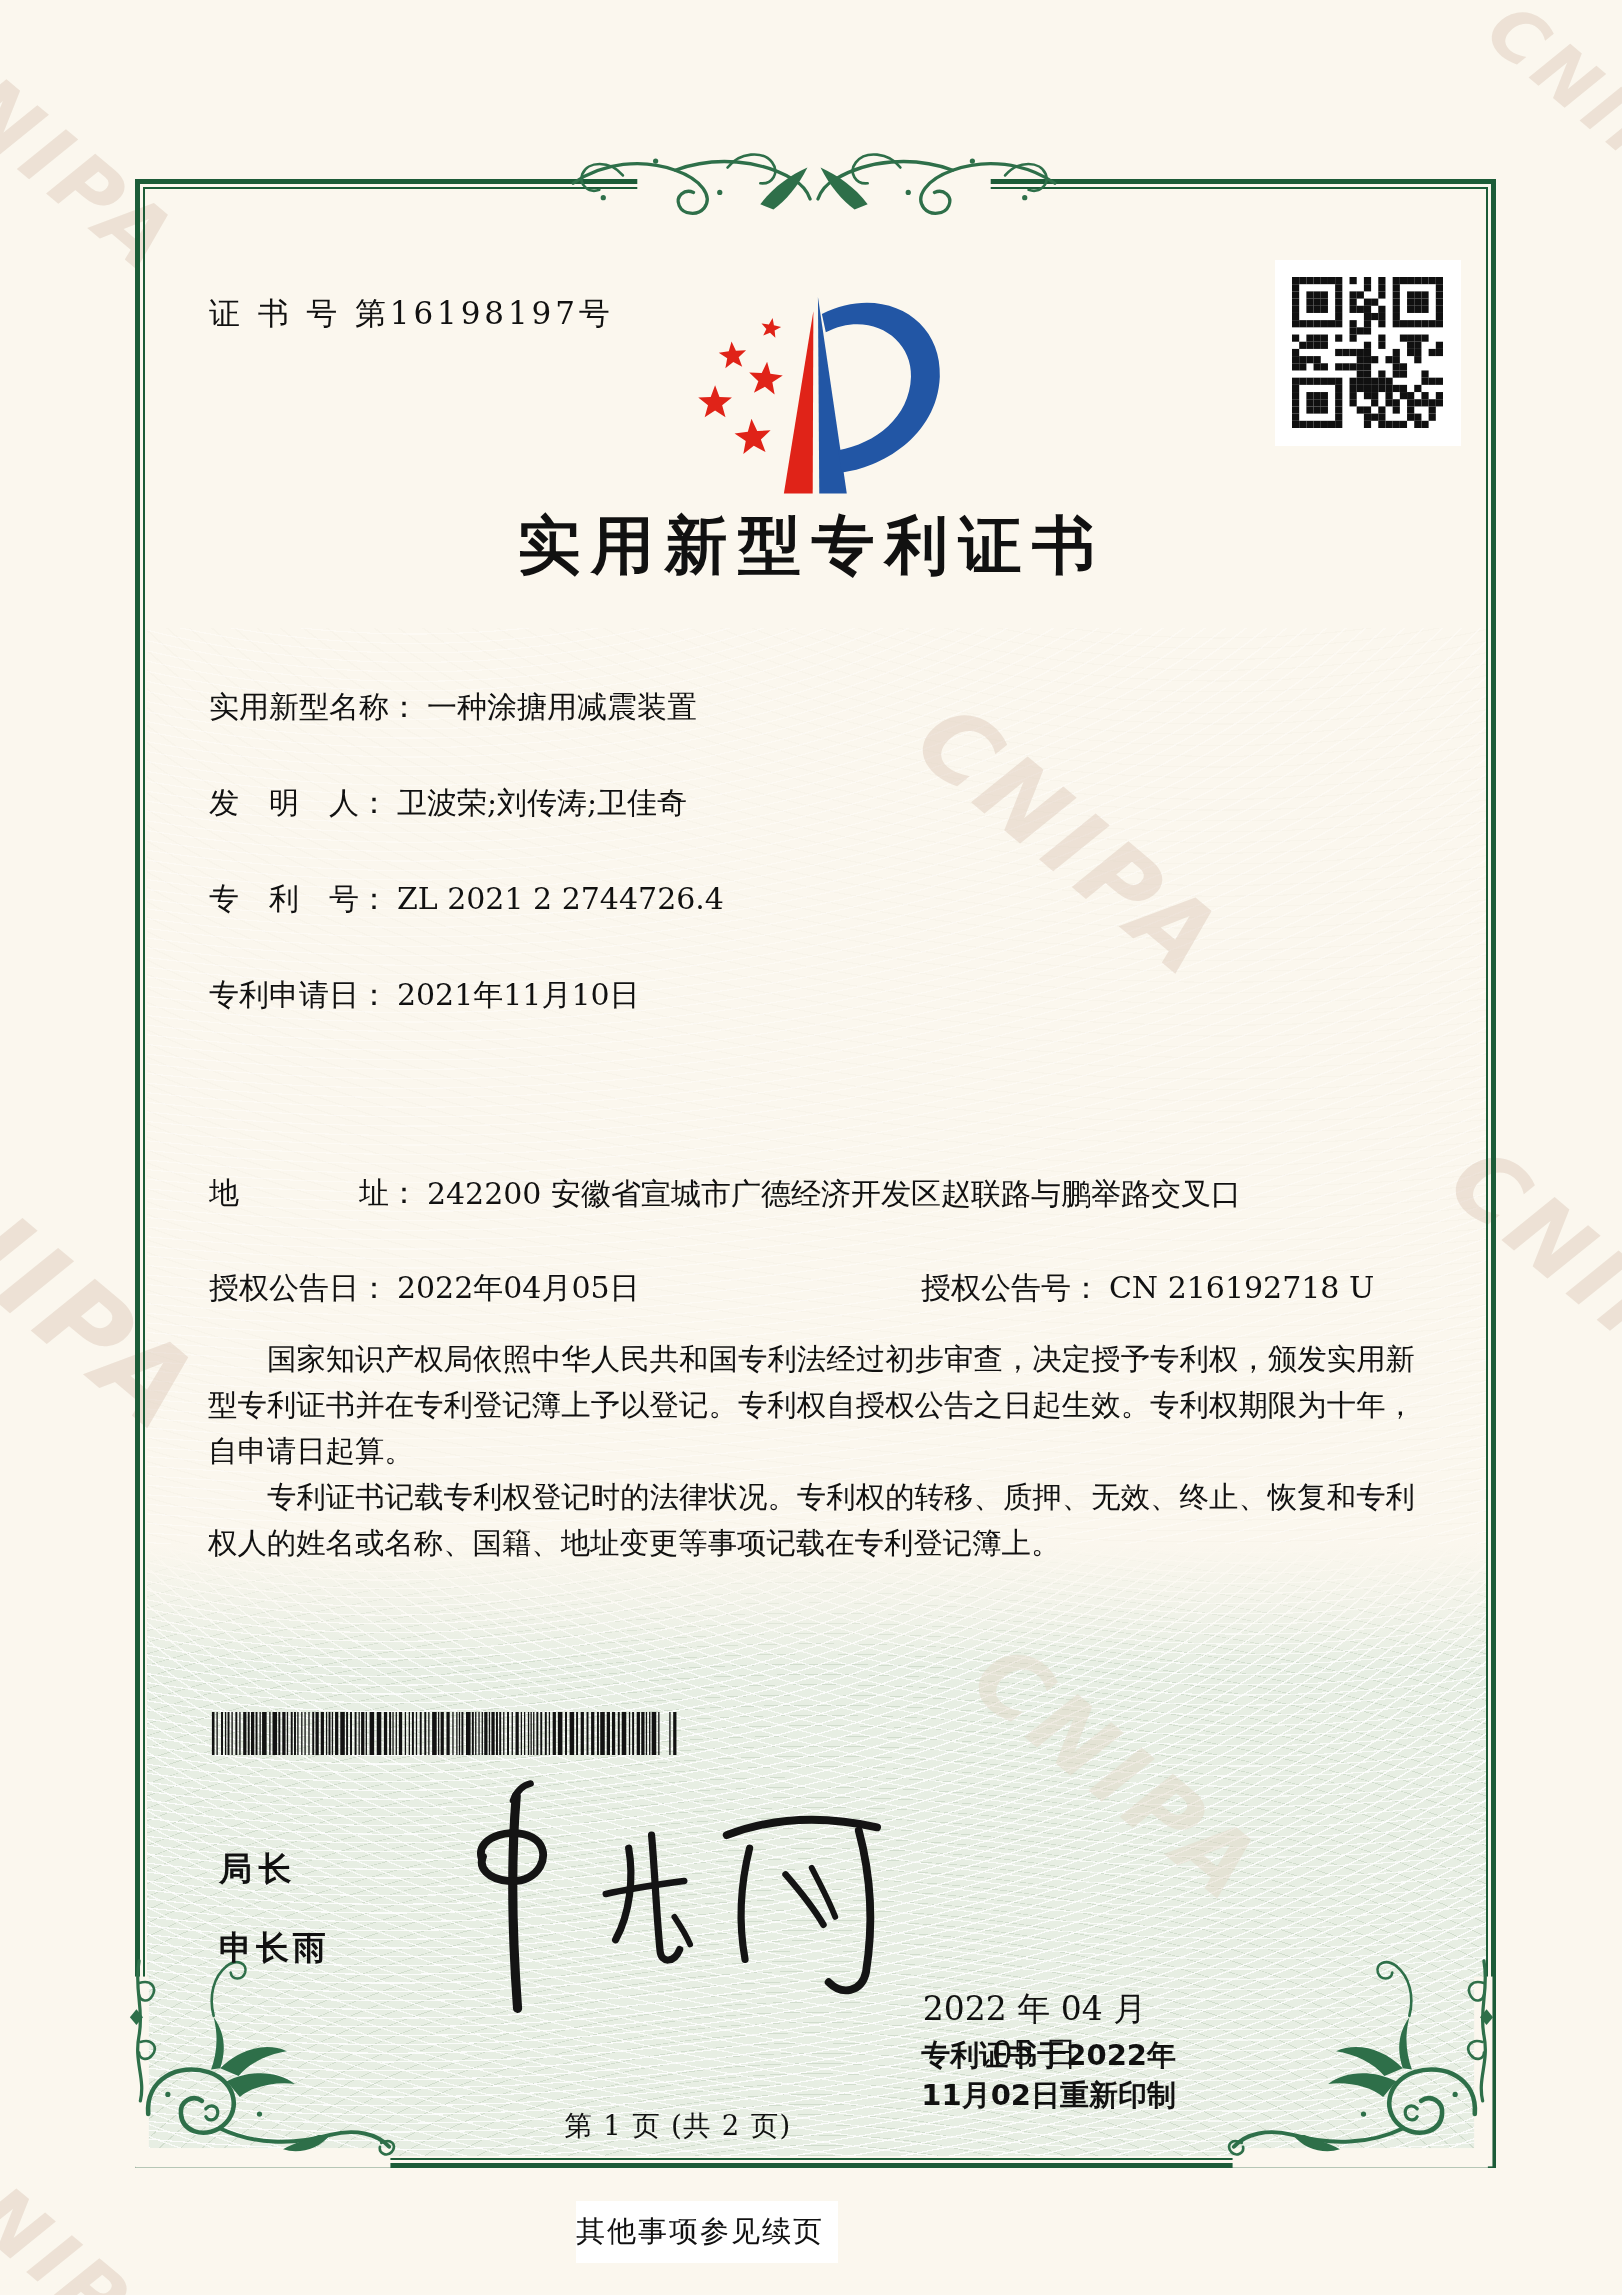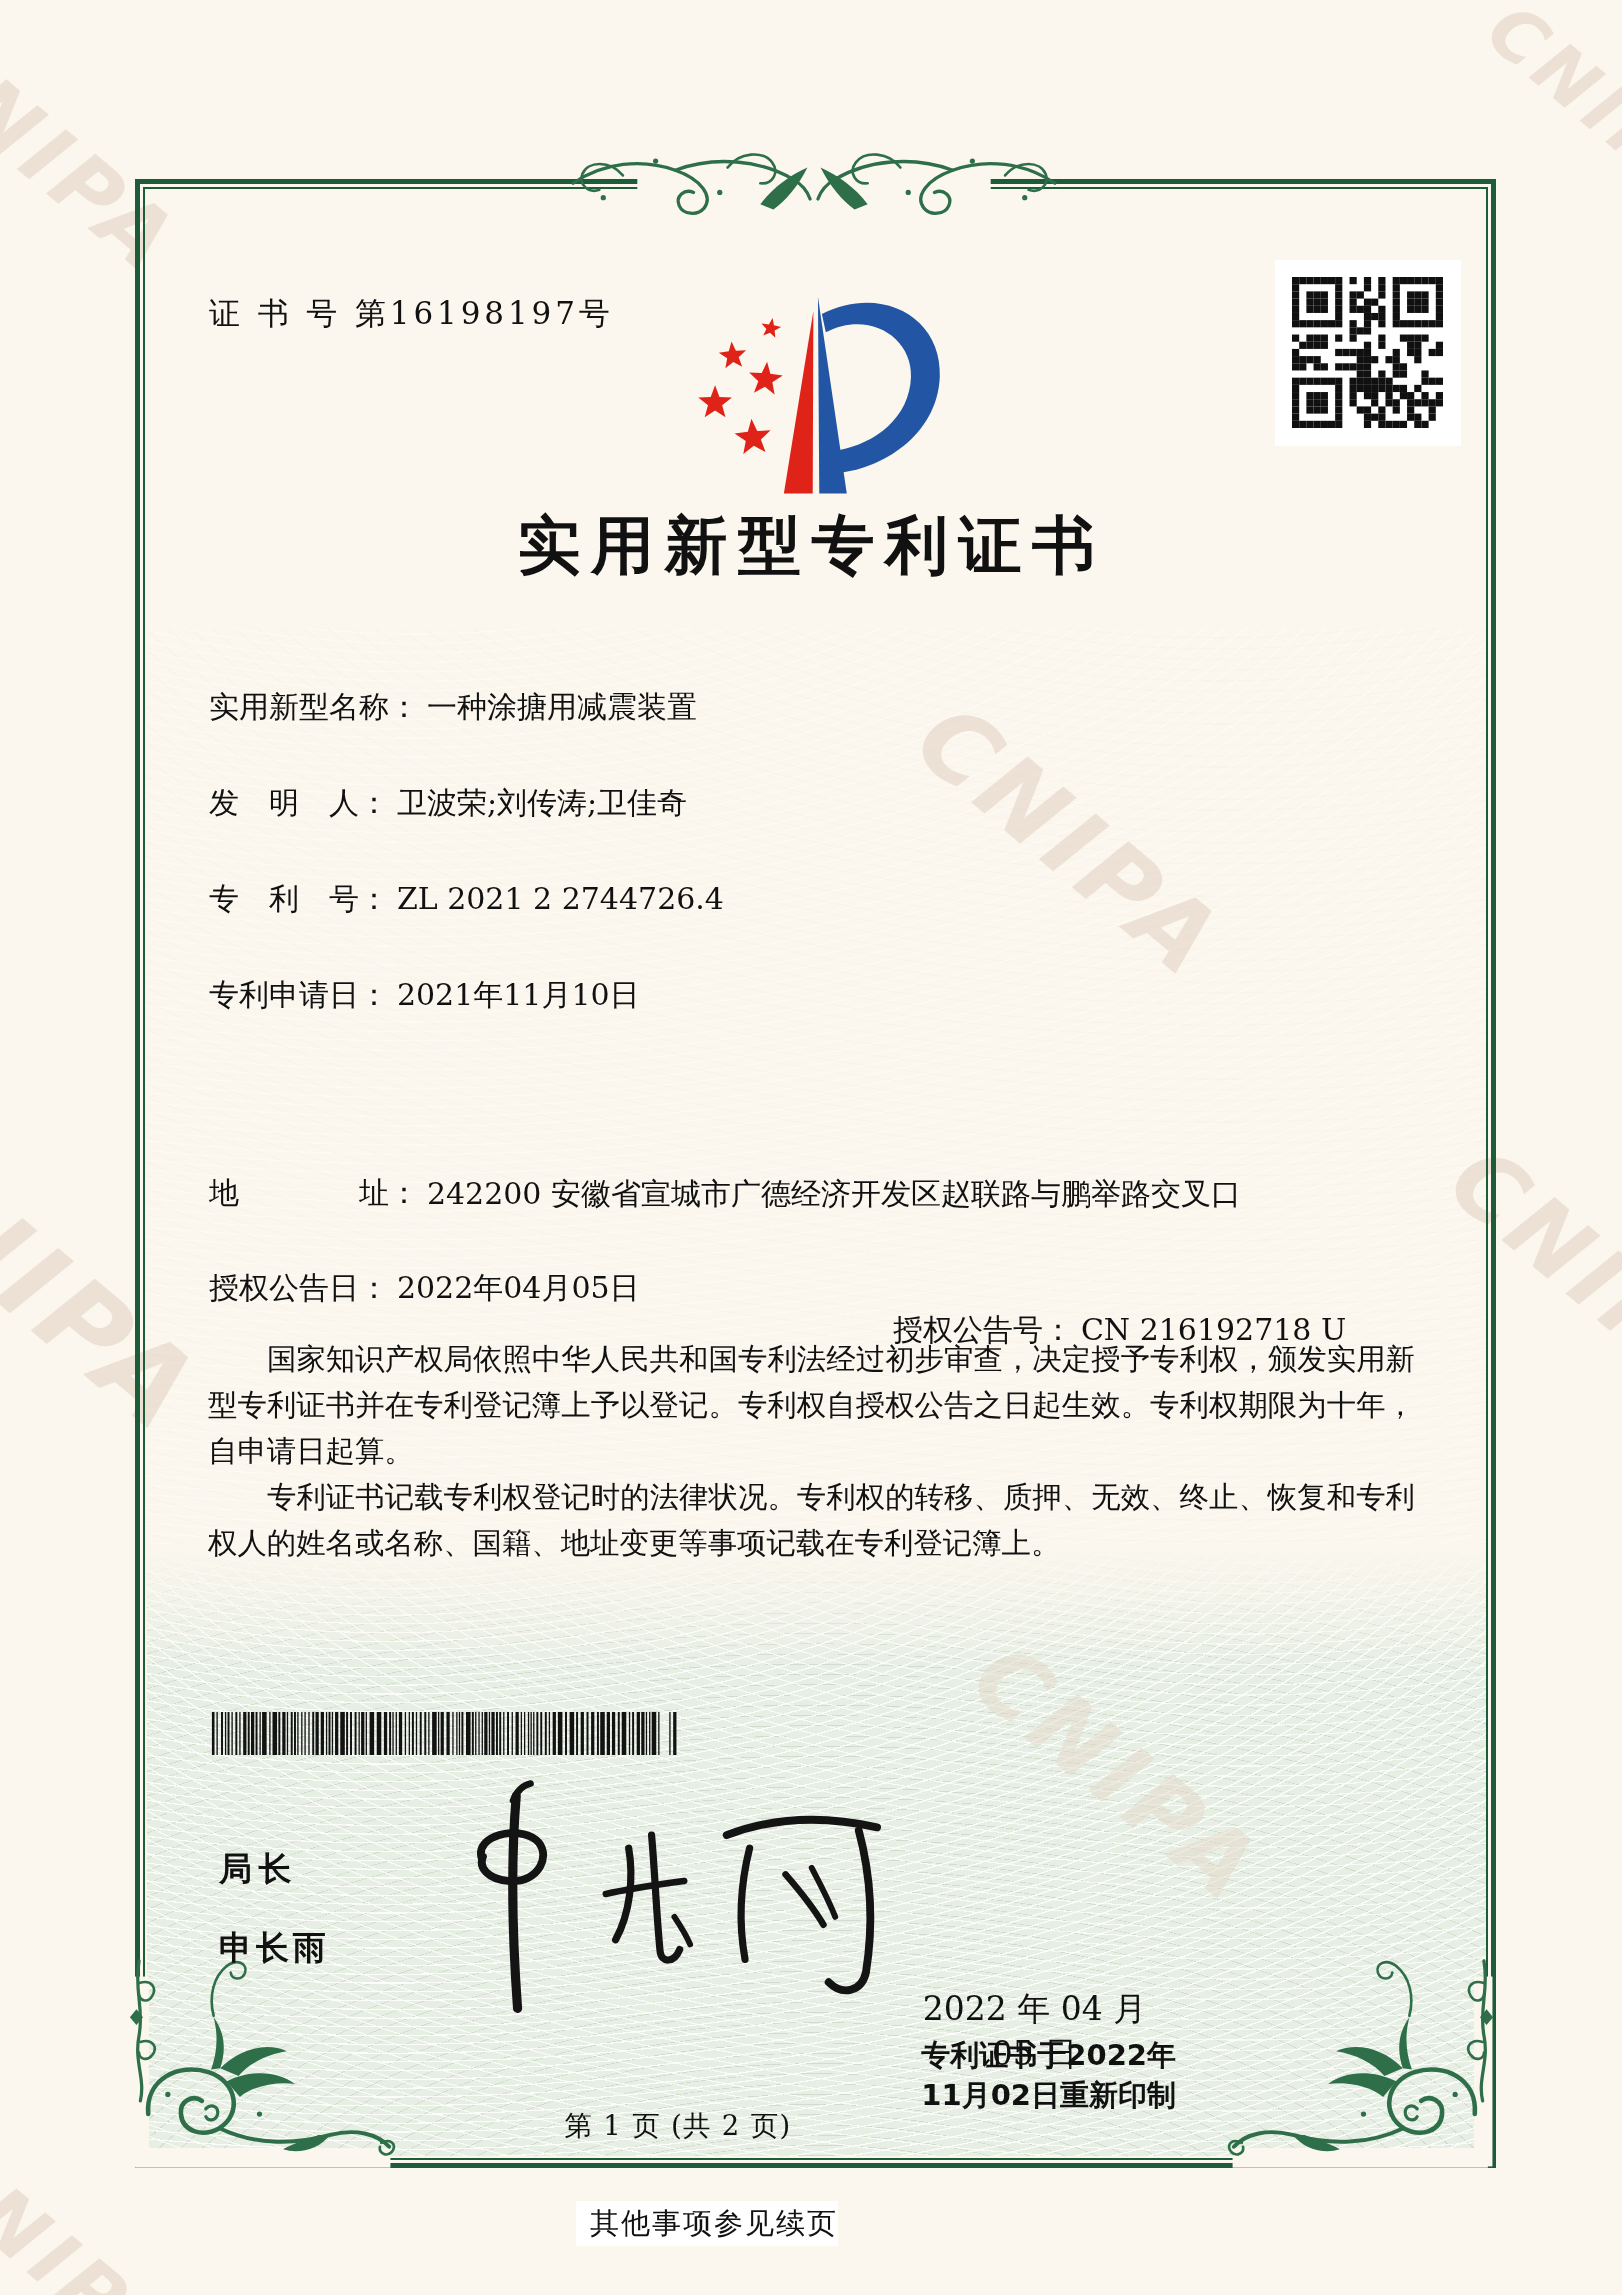--- a/index.html
+++ b/index.html
@@ -26,31 +26,31 @@
   .frame-outer{left:135px;top:179px;width:1351px;height:1979px;border:5.9px solid #1c5c38;z-index:2;}
   .frame-inner{position:absolute;inset:3.3px;border:2px solid #1c5c38;}
   
   .certno{left:209px;top:293px;font-size:31px;letter-spacing:3.9px;z-index:3;}
   .title{left:0;top:503px;width:1623px;text-align:center;font-size:63px;font-weight:bold;
          letter-spacing:10.5px;z-index:3;}
   .row{left:209px;width:1243px;font-size:30px;z-index:3;}
   .flabel{white-space:pre;}
   .fvalue{margin-left:7.9px;}
   .fvalue.wrap{display:inline-block;vertical-align:top;width:844px;line-height:42px;}
-  .grant2{position:absolute;left:684px;top:0;margin-top:42px;}
+  .grant2{position:absolute;left:712px;top:0;}
   .body-text{left:208px;top:1336px;width:1207px;z-index:3;}
   .body-text p{margin:0;font-size:29.4px;line-height:46px;text-align:justify;text-indent:59px;}
   .heiti{font-family:"DejaVu Sans","Liberation Sans",sans-serif;font-weight:bold;}
   .director-title{left:219px;top:1847px;font-size:33px;z-index:3;letter-spacing:6.5px;}
   .director-name{left:219px;top:1926px;font-size:33px;z-index:3;letter-spacing:3.9px;}
   .issue-date{left:910px;top:1987px;width:249px;text-align:center;font-size:33px;z-index:3;}
   .reprint{left:895px;top:2036px;width:281px;text-align:right;font-size:29px;z-index:3;}
   .pageinfo{left:547px;top:2108px;width:262px;text-align:center;font-size:27.5px;z-index:3;letter-spacing:1.3px;}
-  .footer-box{left:576px;top:2201px;width:262px;height:45px;background:#ffffff;z-index:3;
-      display:flex;align-items:center;justify-content:flex-end;}
+  .footer-box{left:576px;top:2201px;width:262px;height:62px;background:#ffffff;z-index:3;
+      display:flex;align-items:center;justify-content:flex-start;}
   .footer-box span{font-size:29px;letter-spacing:2px;}
   svg{display:block;}
 </style>
 </head>
 <body>
 
 <div id="page">
 
   <div class="wm" style="left:-46px;top:13px;font-size:85px">CNIPA</div>
   <div class="wm" style="left:1525px;top:-13px;font-size:72px">CNIPA</div>

